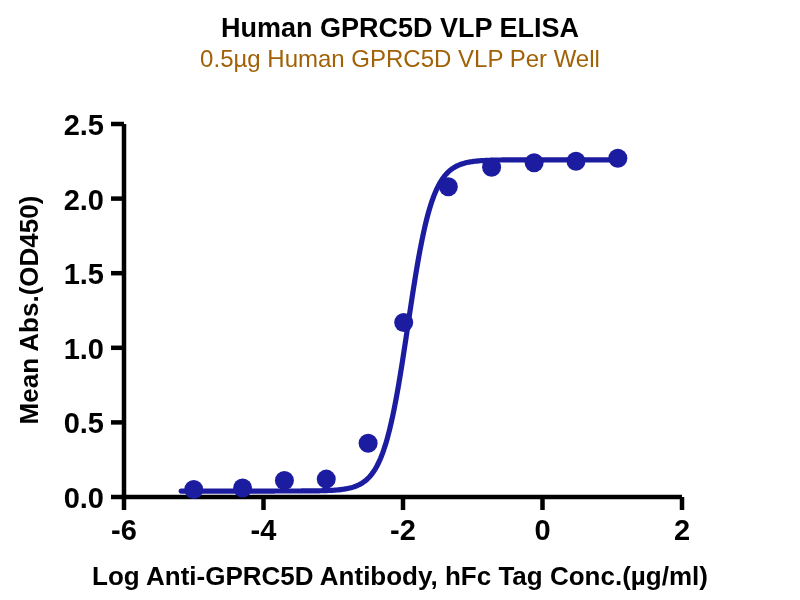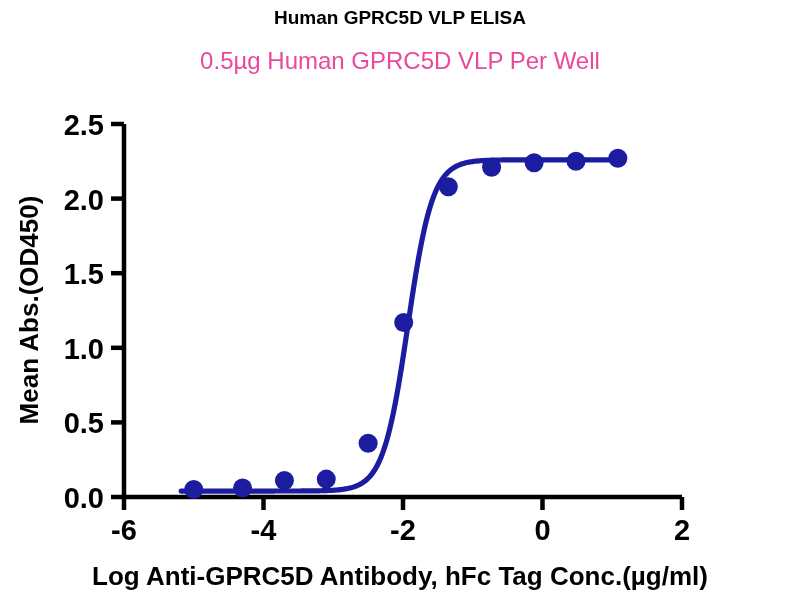--- a/index.html
+++ b/index.html
@@ -22,34 +22,34 @@
     height: 600px;
   }
   .title-block {
     position: absolute;
     left: 0;
     top: 0;
     width: 800px;
     text-align: center;
   }
   .chart-title {
-    font-size: 19px;
+    font-size: 27px;
     font-weight: bold;
     color: #000000;
     letter-spacing: 0px;
-    margin-top: 2px;
+    margin-top: 12px;
     line-height: 32px;
     font-family: "Liberation Sans", sans-serif;
   }
   .chart-subtitle {
     font-size: 24px;
     font-weight: normal;
-    color: #ec4899;
+    color: #a16207;
     line-height: 30px;
-    margin-top: 12px;
+    margin-top: 0;
     font-family: "Liberation Sans", sans-serif;
   }
   .plot-svg {
     position: absolute;
     left: 0;
     top: 0;
   }
   .axis-line {
     stroke: #000000;
     stroke-width: 4.5;

